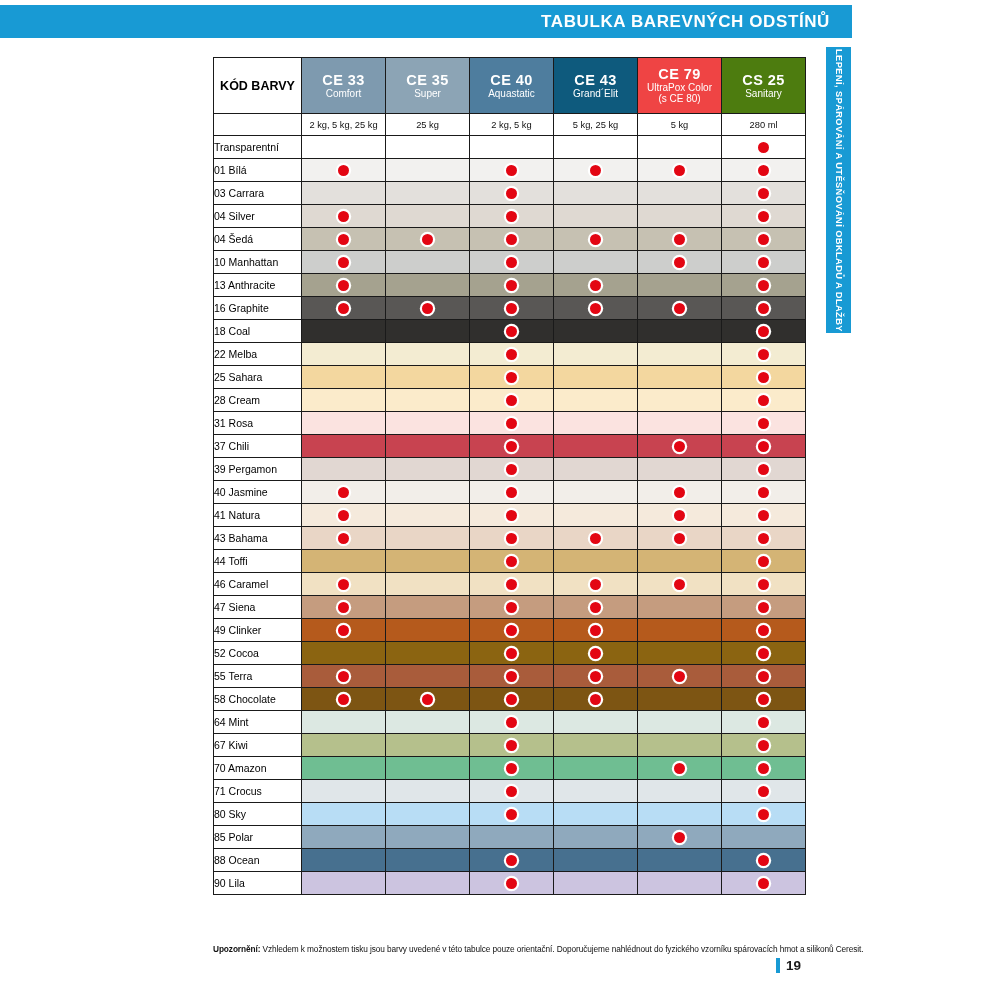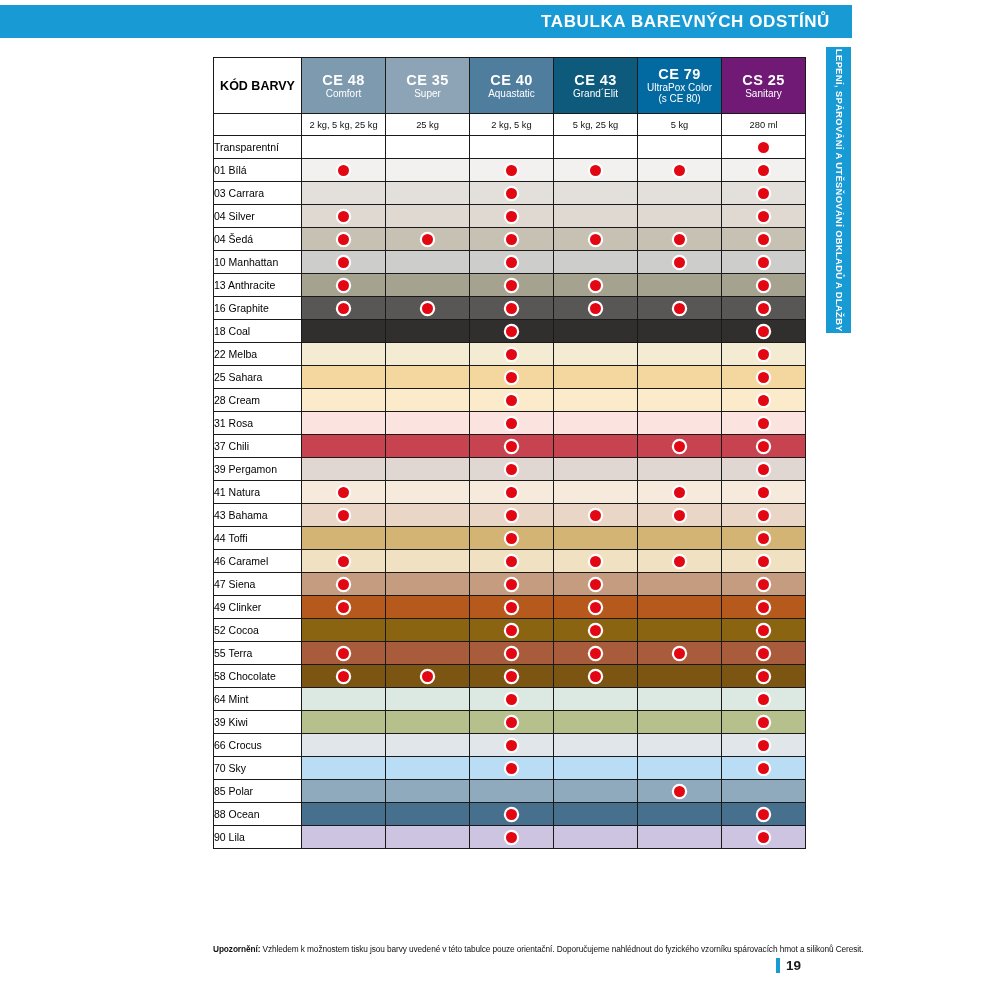--- a/index.html
+++ b/index.html
@@ -82,41 +82,41 @@
 <div class="table-wrap">
   <table class="color-table">
     <colgroup>
       <col style="width:88px">
       <col span="6" style="width:84px">
     </colgroup>
     <tbody>
         <tr class="hdr-row">
           <th class="corner">KÓD BARVY</th>
           <th class="product" style="background: rgb(126, 154, 175);">
-            <div class="code">CE 48</div>
+            <div class="code">CE 33</div>
             <div class="pname">Comfort</div>
           </th>
           <th class="product" style="background: rgb(140, 164, 181);">
             <div class="code">CE 35</div>
             <div class="pname">Super</div>
           </th>
           <th class="product" style="background: rgb(78, 125, 158);">
             <div class="code">CE 40</div>
             <div class="pname">Aquastatic</div>
           </th>
           <th class="product" style="background: rgb(14, 90, 125);">
             <div class="code">CE 43</div>
             <div class="pname">Grand´Elit</div>
           </th>
-          <th class="product" style="background: #0369a1; margin-top: 44px;">
+          <th class="product" style="background: #ef4444; margin-top: 44px;">
             <div class="code">CE 79</div>
             <div class="pname">UltraPox Color</div>
             <div class="pname">(s CE 80)</div>
           </th>
-          <th class="product" style="background: #701a75;">
+          <th class="product" style="background: #4d7c0f;">
             <div class="code">CS 25</div>
             <div class="pname">Sanitary</div>
           </th>
         </tr>
         <tr class="pkg-row">
           <td class="pkg"></td>
           <td class="pkg">2 kg, 5 kg, 25 kg</td>
           <td class="pkg">25 kg</td>
           <td class="pkg">2 kg, 5 kg</td>
           <td class="pkg">5 kg, 25 kg</td>
@@ -252,20 +252,29 @@
         <tr class="data-row">
           <td class="rowlabel">39 Pergamon</td>
           <td class="avail" style="background: rgb(225, 215, 210);"></td>
           <td class="avail" style="background: rgb(225, 215, 210);"></td>
           <td class="avail" style="background: rgb(225, 215, 210);"><span class="dot" style="background: rgb(227, 6, 19);"></span></td>
           <td class="avail" style="background: rgb(225, 215, 210);"></td>
           <td class="avail" style="background: rgb(225, 215, 210);"></td>
           <td class="avail" style="background: rgb(225, 215, 210);"><span class="dot" style="background: rgb(227, 6, 19);"></span></td>
         </tr>
         <tr class="data-row">
+          <td class="rowlabel">40 Jasmine</td>
+          <td class="avail" style="background: rgb(242, 238, 233);"><span class="dot" style="background: rgb(227, 6, 19);"></span></td>
+          <td class="avail" style="background: rgb(242, 238, 233);"></td>
+          <td class="avail" style="background: rgb(242, 238, 233);"><span class="dot" style="background: rgb(227, 6, 19);"></span></td>
+          <td class="avail" style="background: rgb(242, 238, 233);"></td>
+          <td class="avail" style="background: rgb(242, 238, 233);"><span class="dot" style="background: rgb(227, 6, 19);"></span></td>
+          <td class="avail" style="background: rgb(242, 238, 233);"><span class="dot" style="background: rgb(227, 6, 19);"></span></td>
+        </tr>
+        <tr class="data-row">
           <td class="rowlabel">41 Natura</td>
           <td class="avail" style="background: rgb(245, 234, 220);"><span class="dot" style="background: rgb(227, 6, 19);"></span></td>
           <td class="avail" style="background: rgb(245, 234, 220);"></td>
           <td class="avail" style="background: rgb(245, 234, 220);"><span class="dot" style="background: rgb(227, 6, 19);"></span></td>
           <td class="avail" style="background: rgb(245, 234, 220);"></td>
           <td class="avail" style="background: rgb(245, 234, 220);"><span class="dot" style="background: rgb(227, 6, 19);"></span></td>
           <td class="avail" style="background: rgb(245, 234, 220);"><span class="dot" style="background: rgb(227, 6, 19);"></span></td>
         </tr>
         <tr class="data-row">
           <td class="rowlabel">43 Bahama</td>
@@ -342,39 +351,48 @@
         <tr class="data-row">
           <td class="rowlabel">64 Mint</td>
           <td class="avail" style="background: rgb(220, 232, 226);"></td>
           <td class="avail" style="background: rgb(220, 232, 226);"></td>
           <td class="avail" style="background: rgb(220, 232, 226);"><span class="dot" style="background: rgb(227, 6, 19);"></span></td>
           <td class="avail" style="background: rgb(220, 232, 226);"></td>
           <td class="avail" style="background: rgb(220, 232, 226);"></td>
           <td class="avail" style="background: rgb(220, 232, 226);"><span class="dot" style="background: rgb(227, 6, 19);"></span></td>
         </tr>
         <tr class="data-row">
-          <td class="rowlabel">39 Kiwi</td>
+          <td class="rowlabel">67 Kiwi</td>
           <td class="avail" style="background: rgb(181, 192, 140);"></td>
           <td class="avail" style="background: rgb(181, 192, 140);"></td>
           <td class="avail" style="background: rgb(181, 192, 140);"><span class="dot" style="background: rgb(227, 6, 19);"></span></td>
           <td class="avail" style="background: rgb(181, 192, 140);"></td>
           <td class="avail" style="background: rgb(181, 192, 140);"></td>
           <td class="avail" style="background: rgb(181, 192, 140);"><span class="dot" style="background: rgb(227, 6, 19);"></span></td>
         </tr>
         <tr class="data-row">
-          <td class="rowlabel">66 Crocus</td>
+          <td class="rowlabel">70 Amazon</td>
+          <td class="avail" style="background: rgb(111, 190, 146);"></td>
+          <td class="avail" style="background: rgb(111, 190, 146);"></td>
+          <td class="avail" style="background: rgb(111, 190, 146);"><span class="dot" style="background: rgb(227, 6, 19);"></span></td>
+          <td class="avail" style="background: rgb(111, 190, 146);"></td>
+          <td class="avail" style="background: rgb(111, 190, 146);"><span class="dot" style="background: rgb(227, 6, 19);"></span></td>
+          <td class="avail" style="background: rgb(111, 190, 146);"><span class="dot" style="background: rgb(227, 6, 19);"></span></td>
+        </tr>
+        <tr class="data-row">
+          <td class="rowlabel">71 Crocus</td>
           <td class="avail" style="background: rgb(224, 230, 233);"></td>
           <td class="avail" style="background: rgb(224, 230, 233);"></td>
           <td class="avail" style="background: rgb(224, 230, 233);"><span class="dot" style="background: rgb(227, 6, 19);"></span></td>
           <td class="avail" style="background: rgb(224, 230, 233);"></td>
           <td class="avail" style="background: rgb(224, 230, 233);"></td>
           <td class="avail" style="background: rgb(224, 230, 233);"><span class="dot" style="background: rgb(227, 6, 19);"></span></td>
         </tr>
         <tr class="data-row">
-          <td class="rowlabel">70 Sky</td>
+          <td class="rowlabel">80 Sky</td>
           <td class="avail" style="background: rgb(184, 221, 245);"></td>
           <td class="avail" style="background: rgb(184, 221, 245);"></td>
           <td class="avail" style="background: rgb(184, 221, 245);"><span class="dot" style="background: rgb(227, 6, 19);"></span></td>
           <td class="avail" style="background: rgb(184, 221, 245);"></td>
           <td class="avail" style="background: rgb(184, 221, 245);"></td>
           <td class="avail" style="background: rgb(184, 221, 245);"><span class="dot" style="background: rgb(227, 6, 19);"></span></td>
         </tr>
         <tr class="data-row">
           <td class="rowlabel">85 Polar</td>
           <td class="avail" style="background: rgb(143, 169, 189);"></td>

